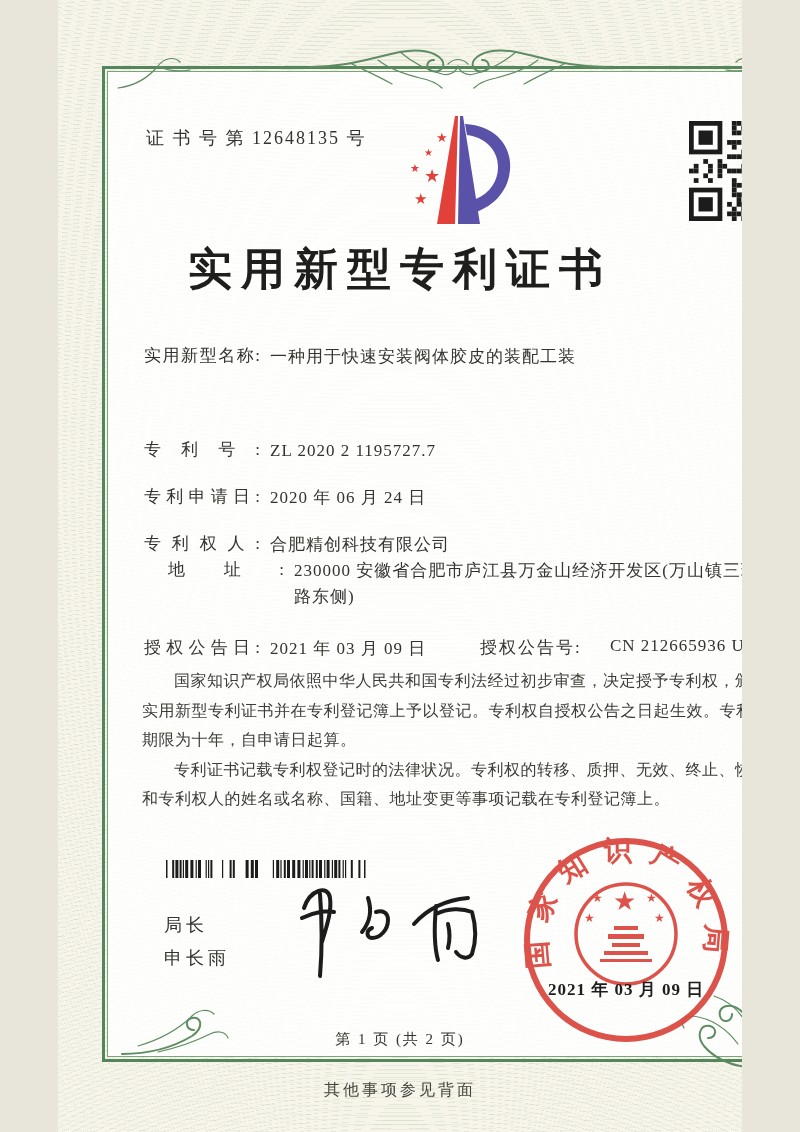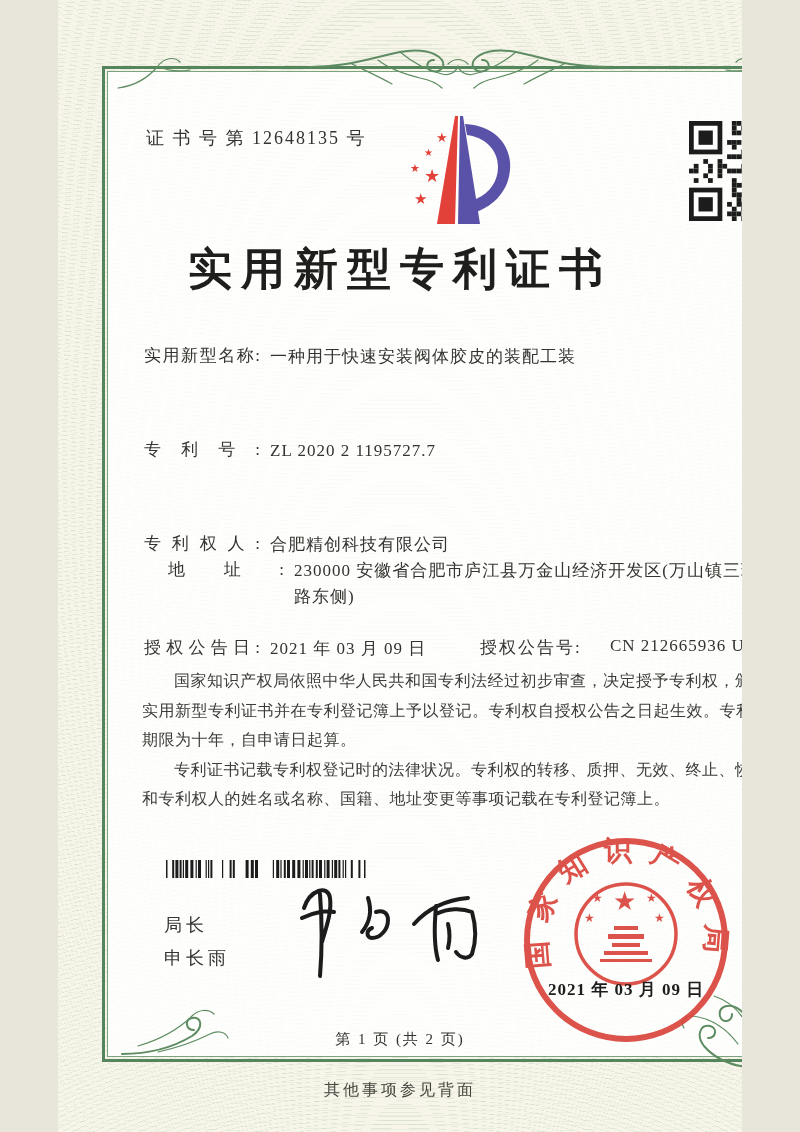--- a/index.html
+++ b/index.html
@@ -259,20 +259,23 @@
     </svg>
 
   <div class="doc-title">实用新型专利证书</div>
 
   <div class="field-row" style="top:344px;">
     <span class="field-label">实用新型名称:</span><span class="field-value">一种用于快速安装阀体胶皮的装配工装</span>
   </div>
   <div class="field-row" style="top:438px;text-decoration:underline;">
     <span class="field-label">专利号:</span><span class="field-value">ZL 2020 2 1195727.7</span>
   </div>
+  <div class="field-row" style="top:485px;">
+    <span class="field-label">专利申请日:</span><span class="field-value">2020 年 06 月 24 日</span>
+  </div>
   <div class="field-row" style="top:532px;">
     <span class="field-label">专利权人:</span><span class="field-value">合肥精创科技有限公司</span>
   </div>
   <div class="field-row" style="top:558px;margin-left:24px;">
     <span class="field-label">地址:</span><span class="field-value">230000 安徽省合肥市庐江县万金山经济开发区(万山镇三环路东侧)</span>
   </div>
   <div class="field-row" style="top:636px;">
     <span class="field-label">授权公告日:</span><span class="field-value" style="width:210px;">2021 年 03 月 09 日</span>
     <span class="grant-no">
       <span class="field-label">授权公告号:</span>

